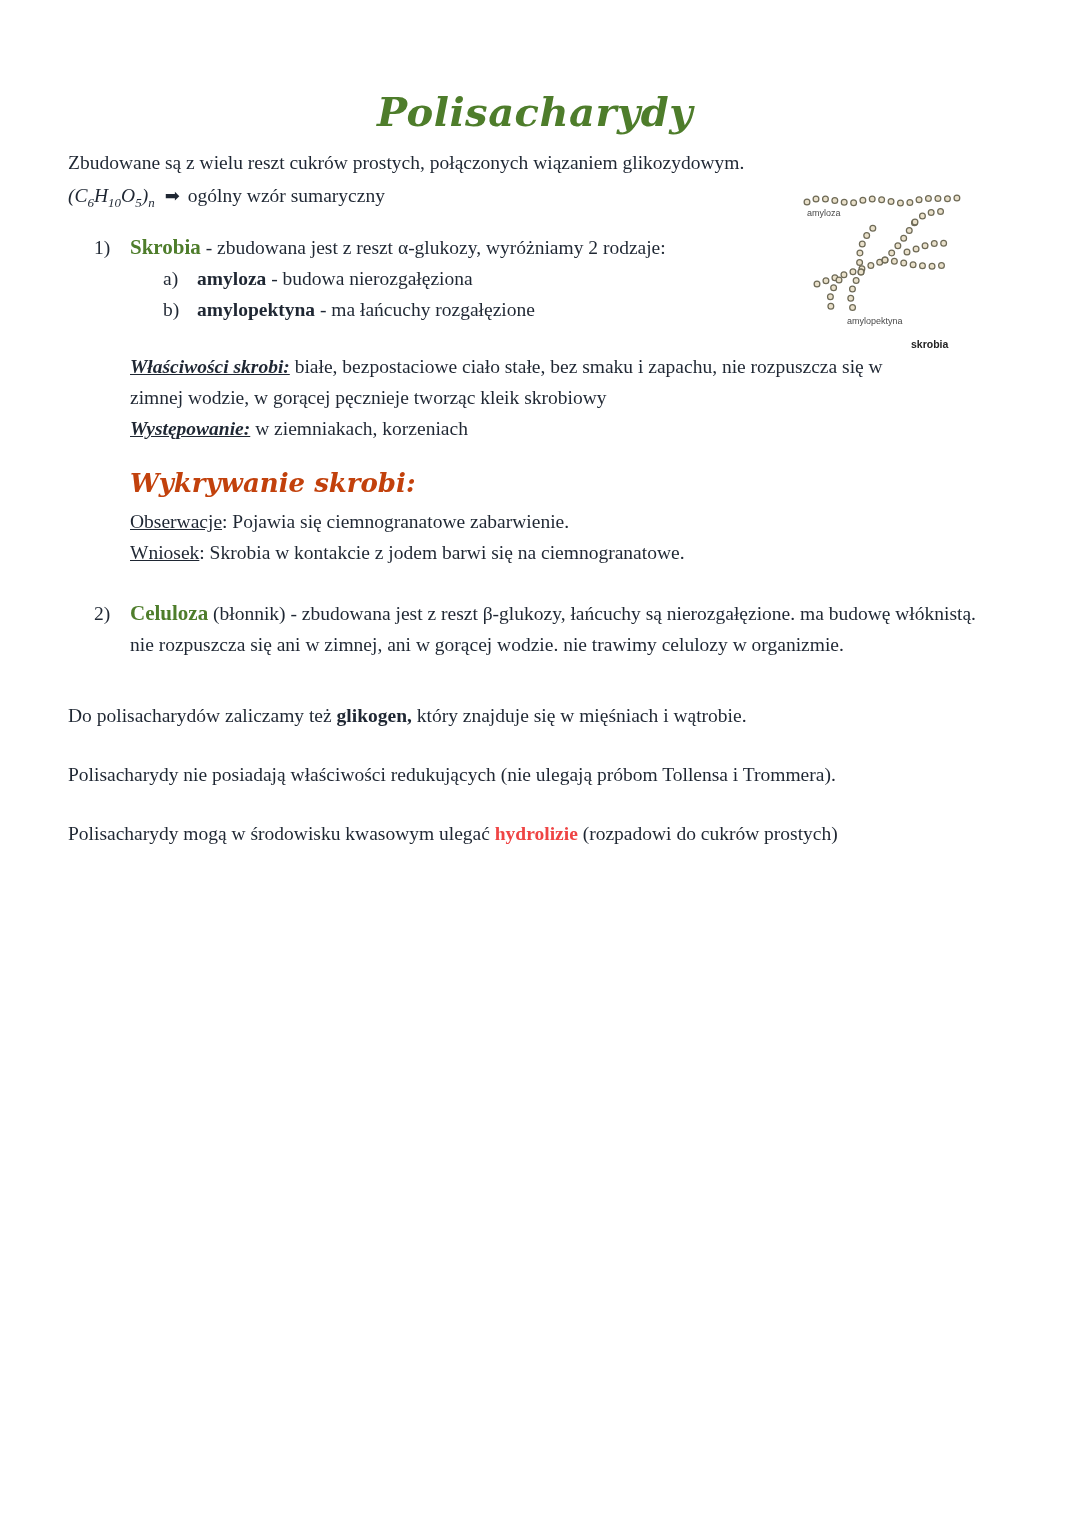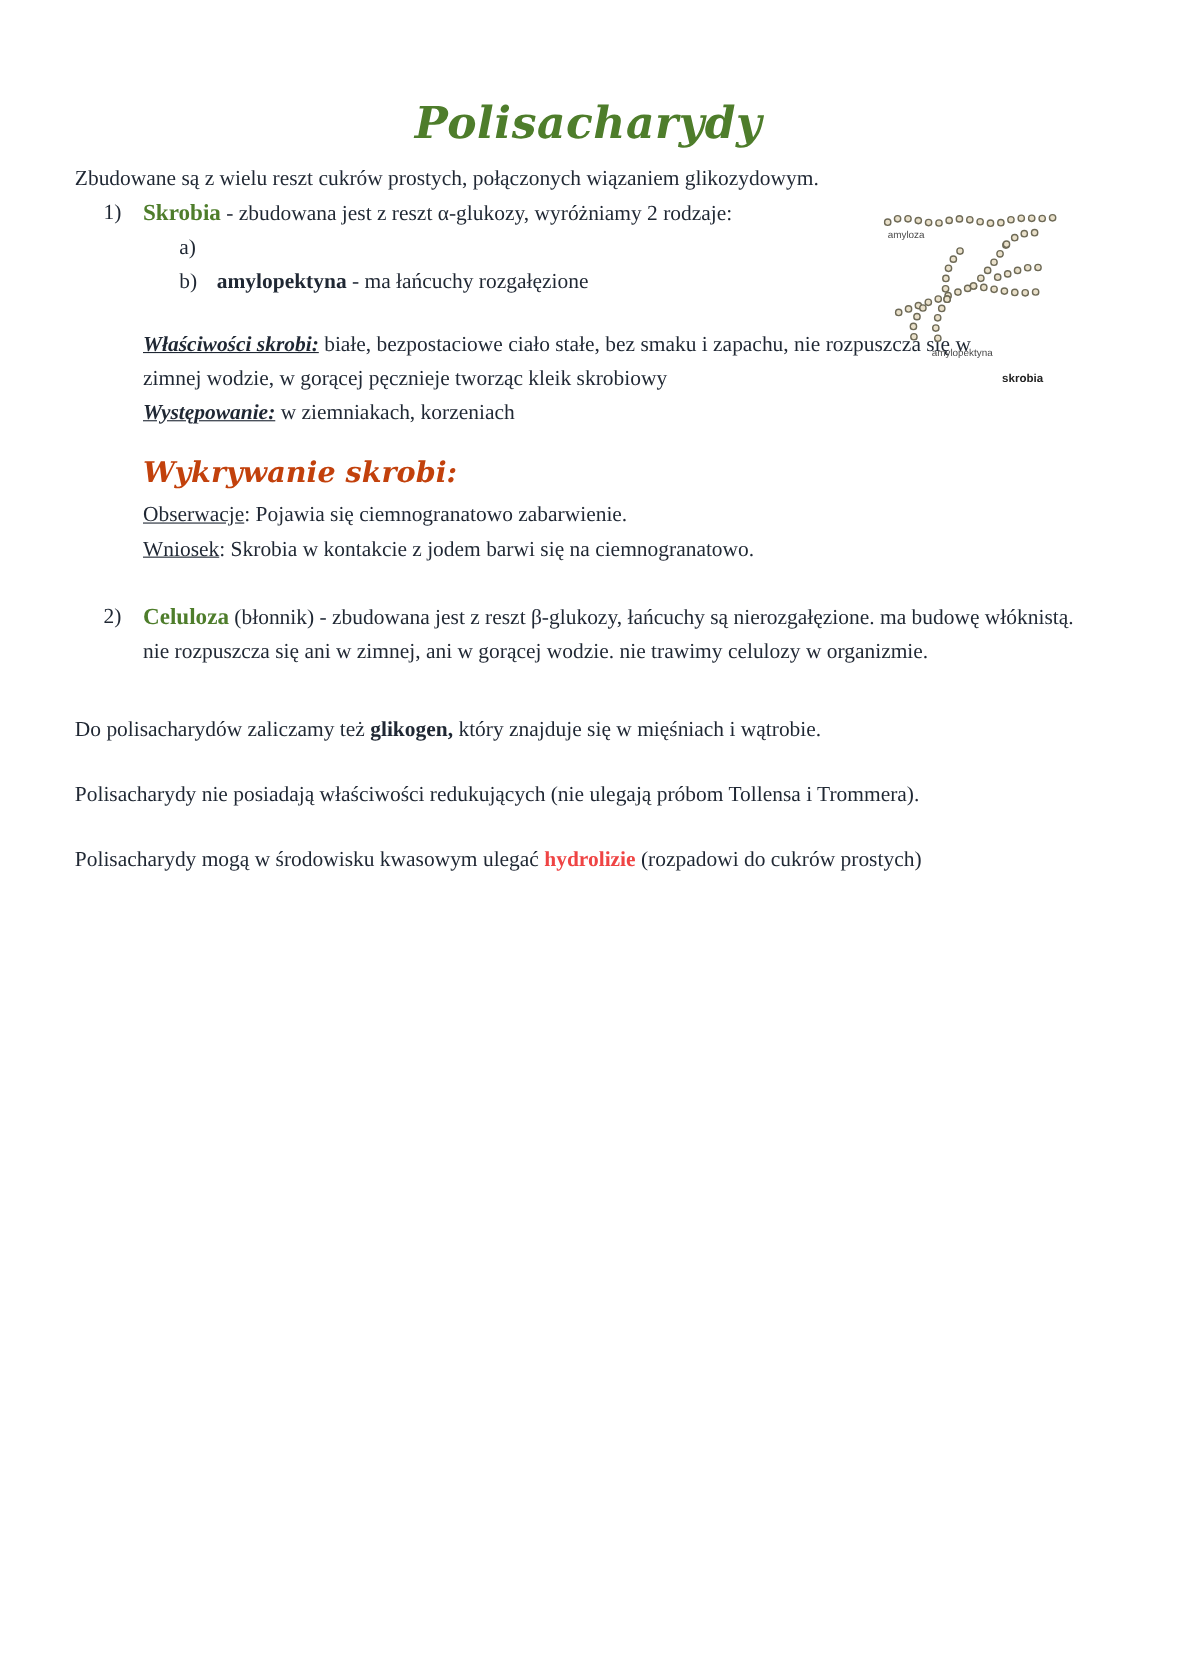--- a/index.html
+++ b/index.html
@@ -94,42 +94,44 @@
 </style>
 </head>
 <body>
 
 <div class="page">
 
   <h1 class="title">Polisacharydy</h1>
 
   <p class="body">Zbudowane są z wielu reszt cukrów prostych, połączonych wiązaniem glikozydowym.</p>
 
+  <p class="body formula-line"><span class="formula-it"><span>(C</span><sub>6</sub><span>H</span><sub>10</sub><span>O</span><sub>5</sub><span>)</span><sub>n</sub></span><span class="arrow">➡</span><span>ogólny wzór sumaryczny</span></p>
 
   <div class="body li">
     <span class="marker">1)</span>
     <div class="content">
       <div><span class="term">Skrobia</span><span> - zbudowana jest z reszt α-glukozy, wyróżniamy 2 rodzaje:</span></div>
       <div class="body sub">
         <span class="marker">a)</span>
+        <div><span class="bold">amyloza</span><span> - budowa nierozgałęziona</span></div>
       </div>
       <div class="body sub">
         <span class="marker">b)</span>
         <div><span class="bold">amylopektyna</span><span> - ma łańcuchy rozgałęzione</span></div>
       </div>
     </div>
   </div>
 
   <p class="body indent-block props"><span class="lbl">Właściwości skrobi:</span><span> białe, bezpostaciowe ciało stałe, bez smaku i zapachu, nie rozpuszcza się w zimnej wodzie, w gorącej pęcznieje tworząc kleik skrobiowy</span><br>
   <span class="lbl">Występowanie:</span><span> w ziemniakach, korzeniach</span></p>
 
   <h2 class="script-head">Wykrywanie skrobi:</h2>
 
-  <p class="body detect-line"><span class="ul">Obserwacje</span><span>: Pojawia się ciemnogranatowo zabarwienie.</span></p>
-  <p class="body detect-line"><span class="ul">Wniosek</span><span>: Skrobia w kontakcie z jodem barwi się na ciemnogranatowo.</span></p>
+  <p class="body detect-line"><span class="ul">Obserwacje</span><span>: Pojawia się ciemnogranatowe zabarwienie.</span></p>
+  <p class="body detect-line"><span class="ul">Wniosek</span><span>: Skrobia w kontakcie z jodem barwi się na ciemnogranatowe.</span></p>
 
   <div class="body li item2">
     <span class="marker">2)</span>
     <div class="content"><span class="term">Celuloza</span><span> (błonnik) - zbudowana jest z reszt β-glukozy, łańcuchy są nierozgałęzione. ma budowę włóknistą. nie rozpuszcza się ani w zimnej, ani w gorącej wodzie. nie trawimy celulozy w organizmie.</span></div>
   </div>
 
   <p class="body closing"><span>Do polisacharydów zaliczamy też </span><span class="bold">glikogen,</span><span> który znajduje się w mięśniach i wątrobie.</span></p>
 
   <p class="body closing2">Polisacharydy nie posiadają właściwości redukujących (nie ulegają próbom Tollensa i Trommera).</p>
 

